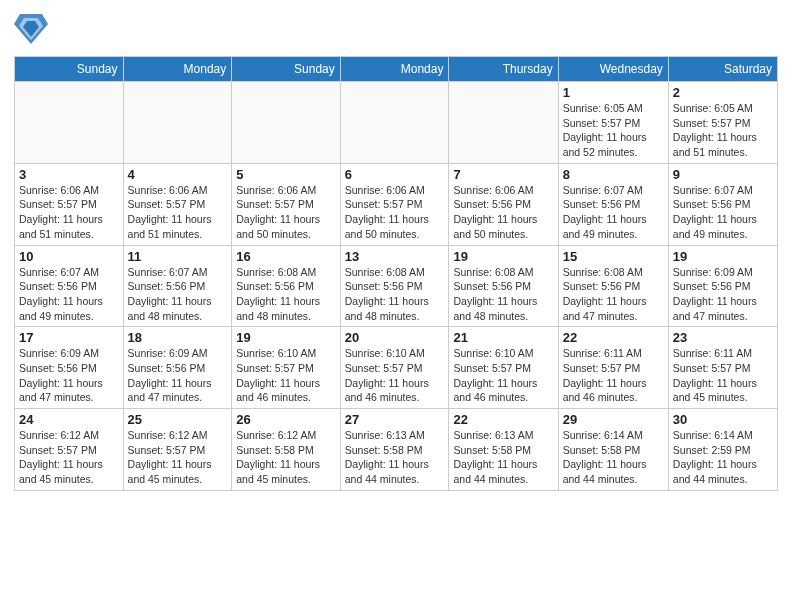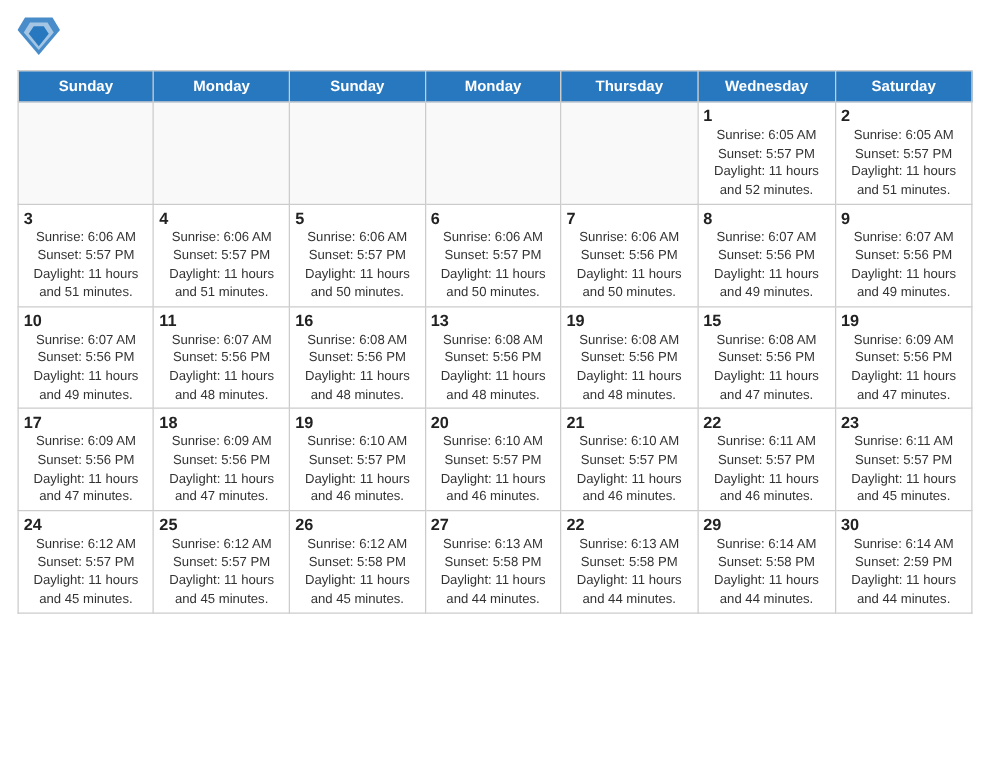--- a/index.html
+++ b/index.html
@@ -37,24 +37,24 @@
       color: #555;
     }
     .calendar {
       width: 100%;
       border-collapse: collapse;
       font-size: 11px;
     }
     .calendar thead tr th {
       background-color: #2878c0;
       color: #fff;
-      text-align: center;
+      text-align: right;
       padding: 5px 5px;
       font-size: 12px;
-      font-weight: bold;
+      font-weight: normal;
       border: 1px solid #ccc;
     }
     .calendar tbody tr td {
       vertical-align: top;
       border: 1px solid #ccc;
       padding: 3px 4px;
       width: 113px;
       min-height: 70px;
       background: #fff;
     }
@@ -68,21 +68,20 @@
       font-size: 13px;
       font-weight: bold;
       color: #222;
       display: block;
       margin-bottom: 1px;
     }
     .day-info {
       color: #333;
       font-size: 10.5px;
       line-height: 1.4;
-      text-align: center;
     }
     .logo-wrapper {
       display: flex;
       flex-direction: column;
       align-items: flex-start;
     }
     .logo-row {
       display: flex;
       align-items: center;
     }

